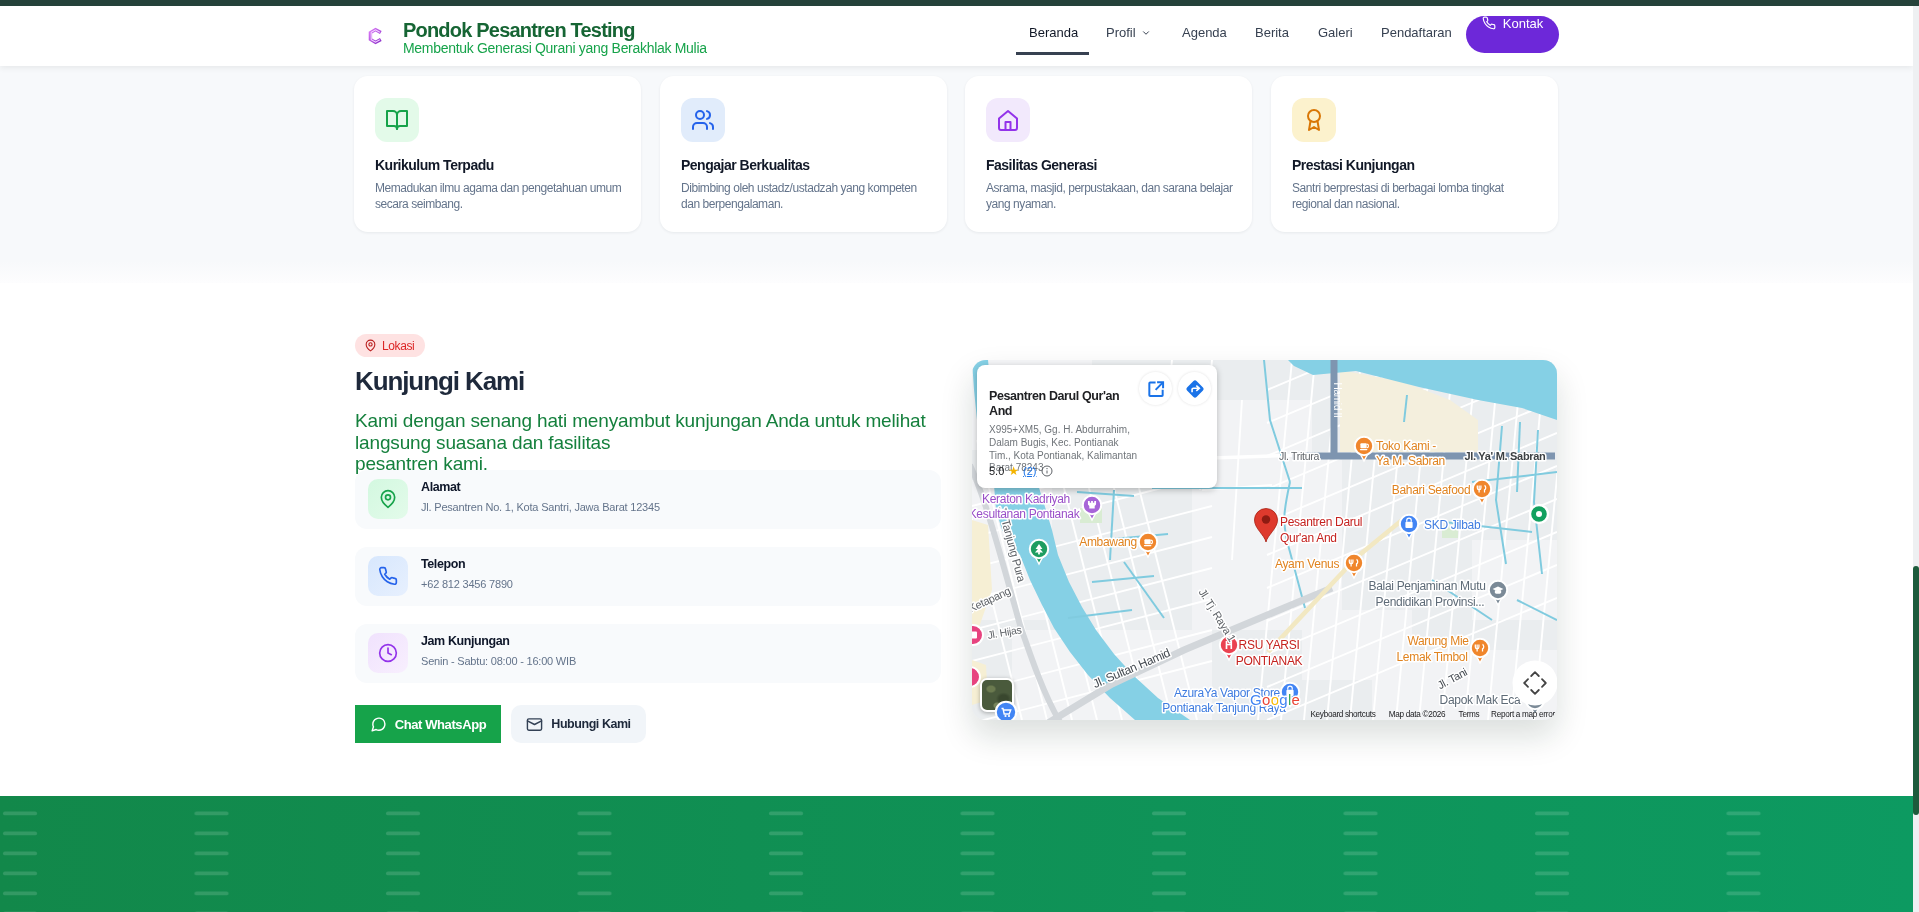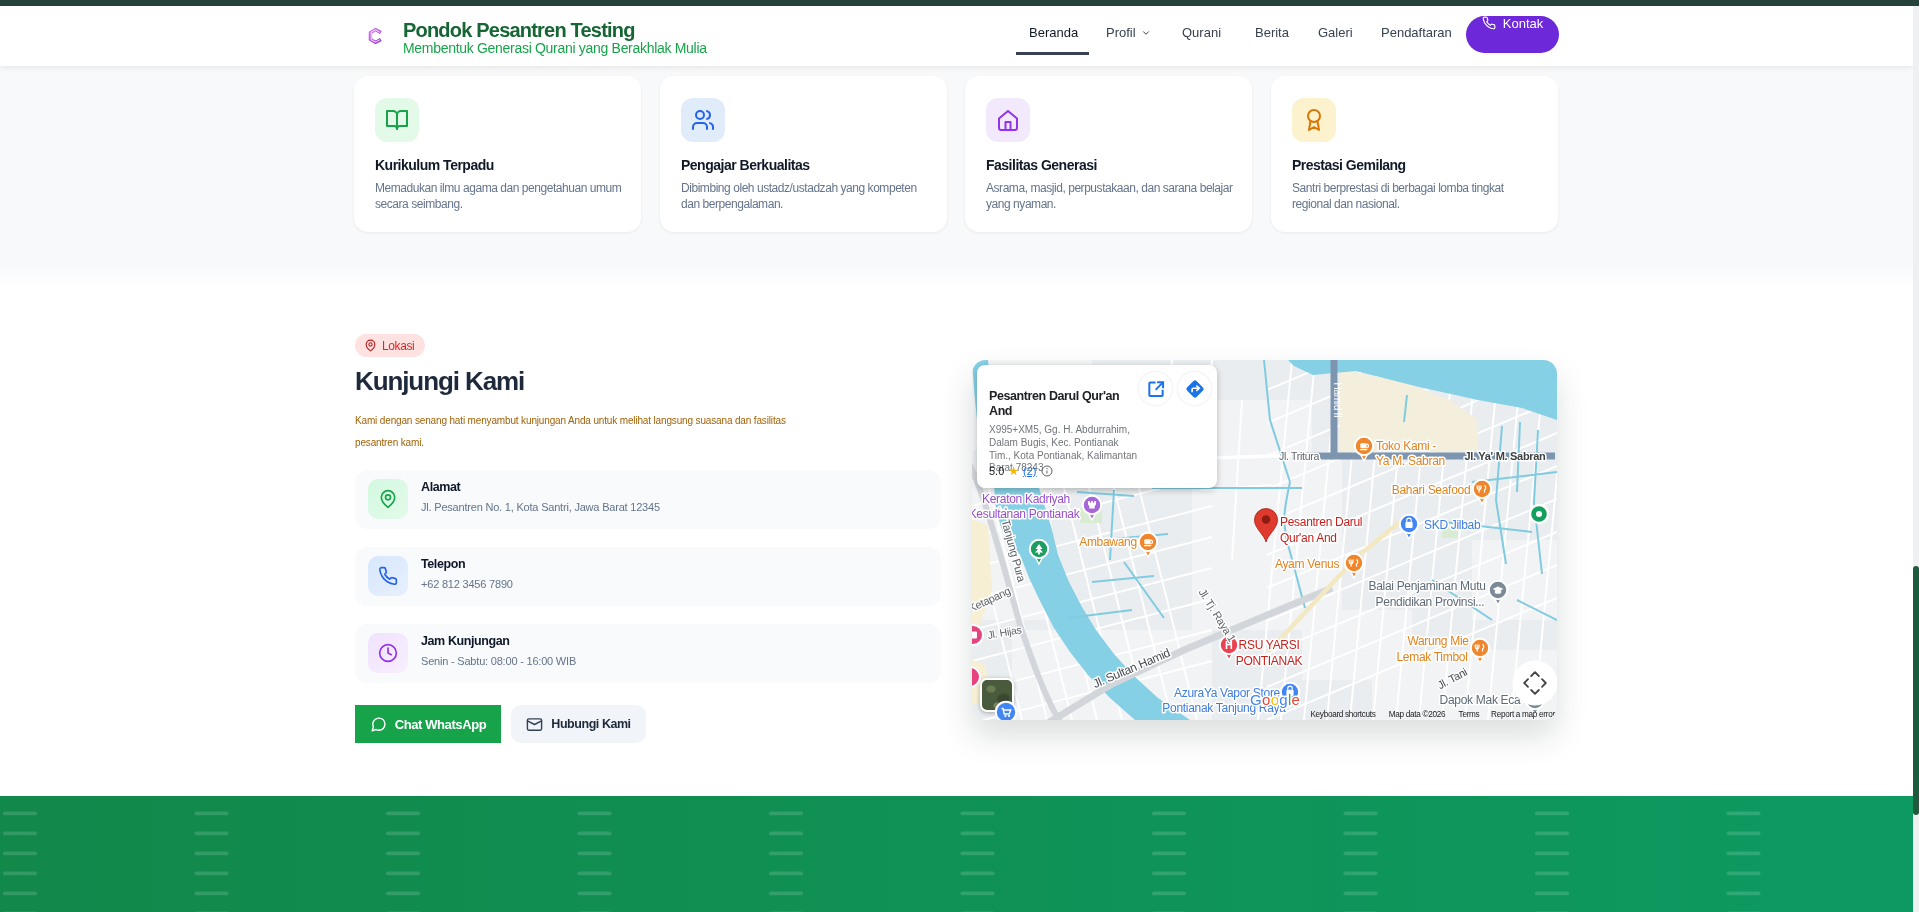--- a/index.html
+++ b/index.html
@@ -21,21 +21,21 @@
 
 .features { position:absolute; top:66px; left:0; width:1913px; height:217px; background:linear-gradient(#f7f9fb 90%, #fdfdfe); }
 .fcard { position:absolute; top:10px; width:287px; height:156px; background:#fff; border-radius:14px; box-shadow:0 1px 3px rgba(16,24,40,.07); }
 .fcard .tile { position:absolute; left:21px; top:22px; width:44px; height:44px; border-radius:12px; display:flex; align-items:center; justify-content:center; }
 .fcard h3 { position:absolute; left:21px; top:81px; font-size:14px; letter-spacing:-0.5px; font-weight:bold; color:#111827; }
 .fcard p { position:absolute; left:21px; top:104px; width:260px; font-size:12px; letter-spacing:-0.45px; line-height:16px; color:#64748b; }
 
 .visit { position:absolute; top:283px; left:0; width:1913px; height:513px; background:#fff; }
 .badge { position:absolute; left:355px; top:51px; height:23px; padding:0 11px 0 9px; background:#fee2e2; border-radius:12px; display:flex; align-items:center; gap:5px; font-size:12px; letter-spacing:-0.4px; font-weight:500; color:#dc2626; }
 .visit h2 { position:absolute; left:355px; top:82px; font-size:26px; letter-spacing:-1.1px; font-weight:bold; color:#1e293b; line-height:32px; }
-.visit .lead { position:absolute; left:355px; top:127px; width:620px; font-size:10px; letter-spacing:-0.15px; line-height:21.5px; color:#a16207; }
+.visit .lead { position:absolute; left:355px; top:127px; width:620px; font-size:19px; letter-spacing:-0.15px; line-height:21.5px; color:#15803d; }
 .icard { position:absolute; left:355px; width:586px; height:59px; background:#f8fafc; border-radius:12px; }
 .icard .tile { position:absolute; left:13px; top:9px; width:40px; height:40px; border-radius:10px; display:flex; align-items:center; justify-content:center; }
 .icard h4 { position:absolute; left:66px; top:10px; font-size:12.5px; letter-spacing:-0.4px; font-weight:bold; color:#0f172a; }
 .icard .sub { position:absolute; left:66px; top:31px; font-size:11px; letter-spacing:-0.2px; color:#64748b; }
 .btn-wa { position:absolute; left:355px; top:422px; width:146px; height:38px; background:#16a34a; border-radius:0; color:#fff; font-size:13px; letter-spacing:-0.4px; font-weight:bold; display:flex; align-items:center; justify-content:center; gap:8px; }
 .btn-hk { position:absolute; left:511px; top:422px; width:135px; height:38px; background:#f1f5f9; border-radius:10px; color:#1e293b; font-size:12.5px; letter-spacing:-0.45px; font-weight:bold; display:flex; align-items:center; justify-content:center; gap:8px;text-align:right; }
 
 .map { position:absolute; left:972px; top:77px; width:585px; height:360px; border-radius:14px; overflow:hidden; background:#eff1f3; box-shadow:0 16px 32px rgba(15,42,30,.15); }
 .map svg.base { position:absolute; left:0; top:0; }
 .gcard { position:absolute; left:5px; top:5px; width:240px; height:123px; background:#fff; border-radius:8px; box-shadow:0 2px 6px rgba(0,0,0,.25); padding:24px 12px; }
@@ -70,21 +70,21 @@
     <div class="logo-tx">
       <div class="t1">Pondok Pesantren Testing</div>
       <div class="t2">Membentuk Generasi Qurani yang Berakhlak Mulia</div>
     </div>
   </div>
   <div class="nav-item active" style="left:1029px;">Beranda</div>
   <div class="underline"></div>
   <div class="nav-item" style="left:1106px;">Profil<svg class="chev" width="10" height="10" viewBox="0 0 24 24" fill="none" stroke="#374151" stroke-width="2.4" stroke-linecap="round" stroke-linejoin="round">
         <polyline points="6 9 12 15 18 9"></polyline>
       </svg></div>
-  <div class="nav-item" style="left:1182px;">Qurani</div>
+  <div class="nav-item" style="left:1182px;">Agenda</div>
   <div class="nav-item" style="left:1255px;">Berita</div>
   <div class="nav-item" style="left:1318px;">Galeri</div>
   <div class="nav-item" style="left:1381px;">Pendaftaran</div>
   <div class="btn-kontak">
     <svg width="14" height="14" viewBox="0 0 24 24" fill="none" stroke="#fff" stroke-width="2" stroke-linecap="round" stroke-linejoin="round">
         <path d="M22 16.92v3a2 2 0 0 1-2.18 2 19.79 19.79 0 0 1-8.63-3.07 19.5 19.5 0 0 1-6-6 19.79 19.79 0 0 1-3.07-8.67A2 2 0 0 1 4.11 2h3a2 2 0 0 1 2 1.72 12.84 12.84 0 0 0 .7 2.81 2 2 0 0 1-.45 2.11L8.09 9.91a16 16 0 0 0 6 6l1.27-1.27a2 2 0 0 1 2.11-.45 12.84 12.84 0 0 0 2.81.7A2 2 0 0 1 22 16.92z"></path>
       </svg>
     Kontak
   </div>
 </header>
@@ -122,21 +122,21 @@
     <h3>Fasilitas Generasi</h3>
     <p>Asrama, masjid, perpustakaan, dan sarana belajar<br>yang nyaman.</p>
   </div>
   <div class="fcard" style="left:1271px;">
     <div class="tile" style="background:#fcf2cd;">
       <svg width="24" height="24" viewBox="0 0 24 24" fill="none" stroke="#d97706" stroke-width="2" stroke-linecap="round" stroke-linejoin="round">
           <circle cx="12" cy="8" r="6"></circle>
           <path d="M15.477 12.89 17 22l-5-3-5 3 1.523-9.11"></path>
         </svg>
     </div>
-    <h3>Prestasi Gemilang</h3>
+    <h3>Prestasi Kunjungan</h3>
     <p>Santri berprestasi di berbagai lomba tingkat<br>regional dan nasional.</p>
   </div>
 </div>
 
 <div class="visit">
   <div class="badge">
     <svg width="13" height="13" viewBox="0 0 24 24" fill="none" stroke="#b91c1c" stroke-width="2" stroke-linecap="round" stroke-linejoin="round">
         <path d="M20 10c0 6-8 12-8 12s-8-6-8-12a8 8 0 0 1 16 0z"></path>
         <circle cx="12" cy="10" r="3"></circle>
       </svg>

